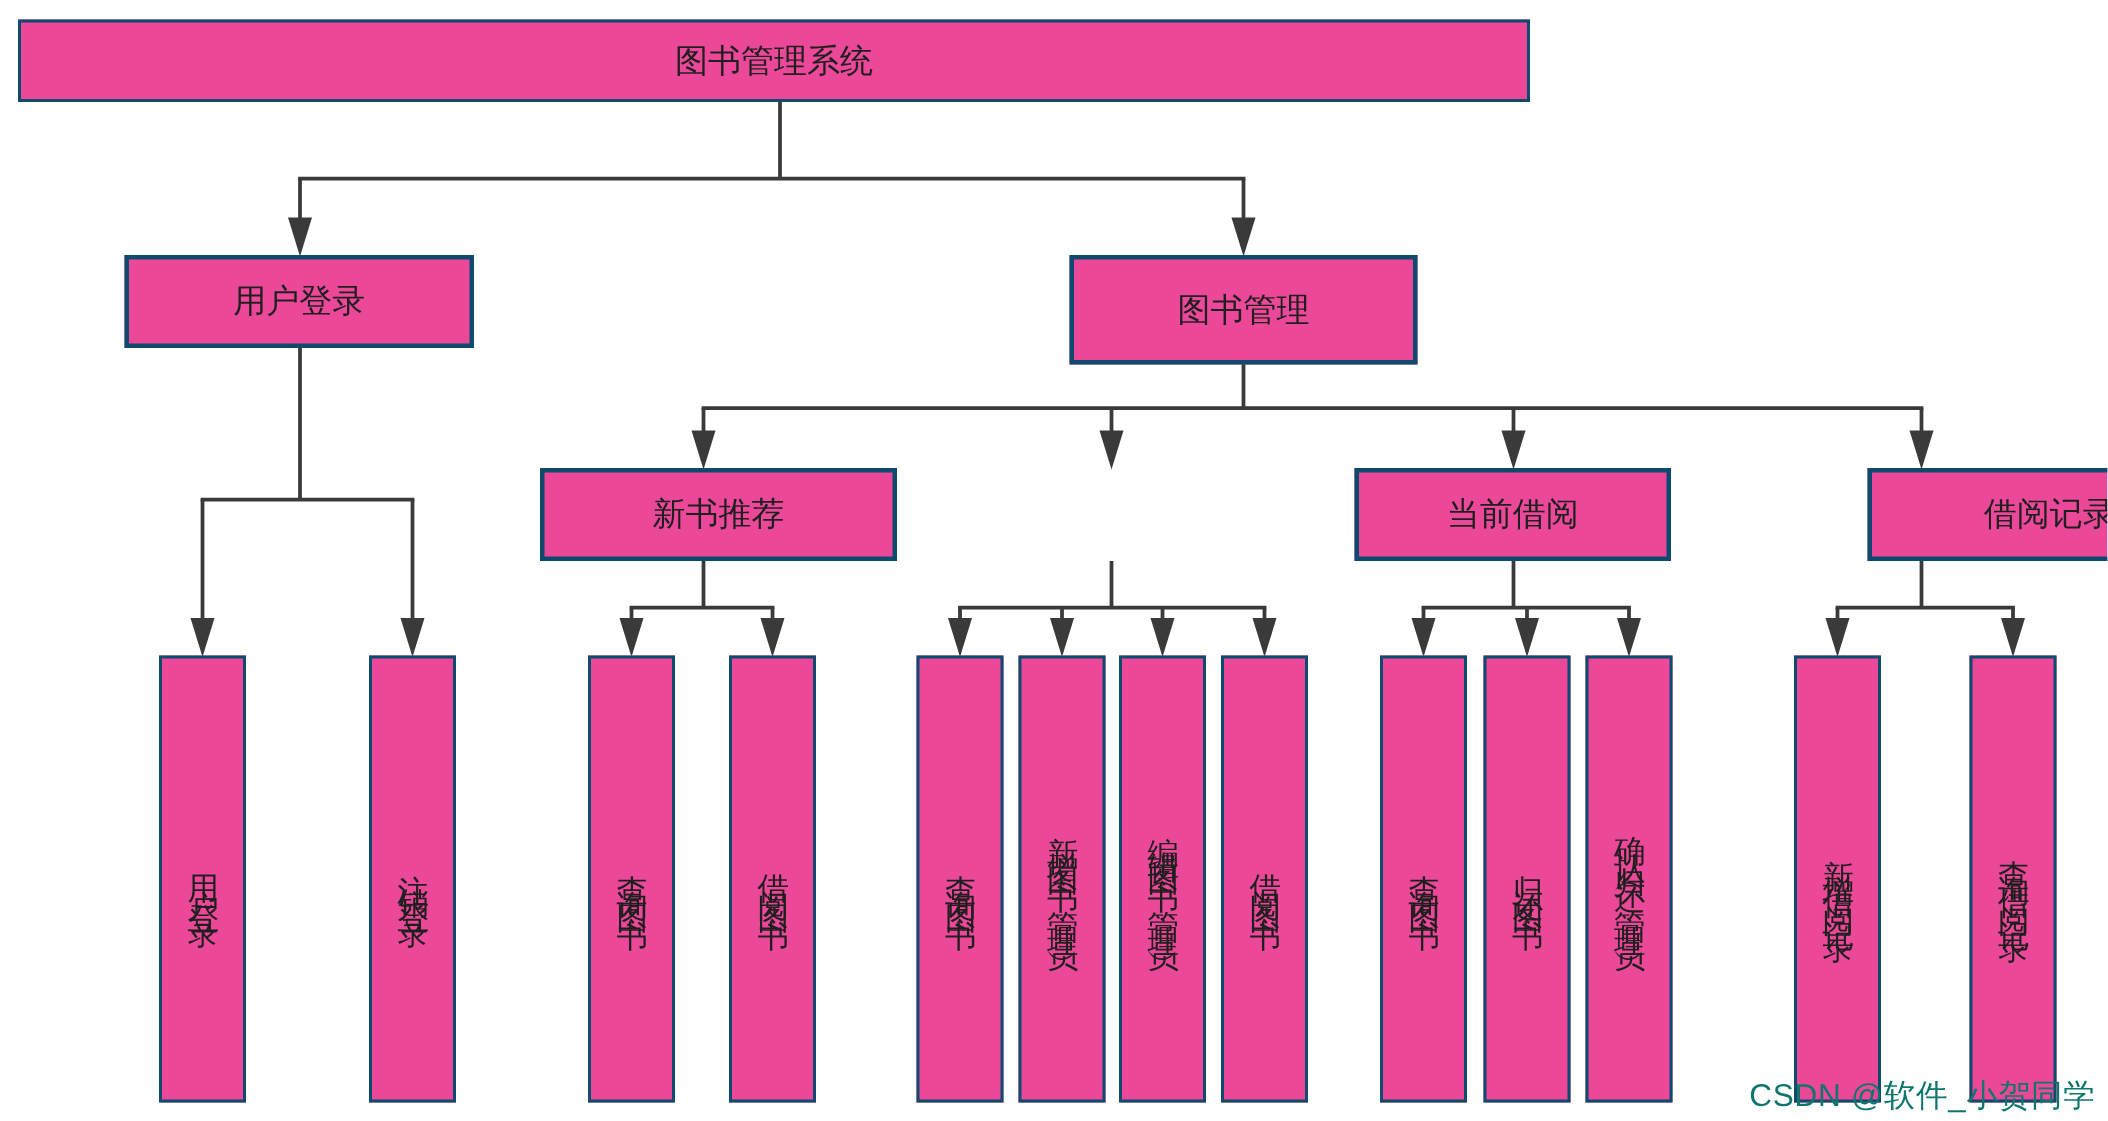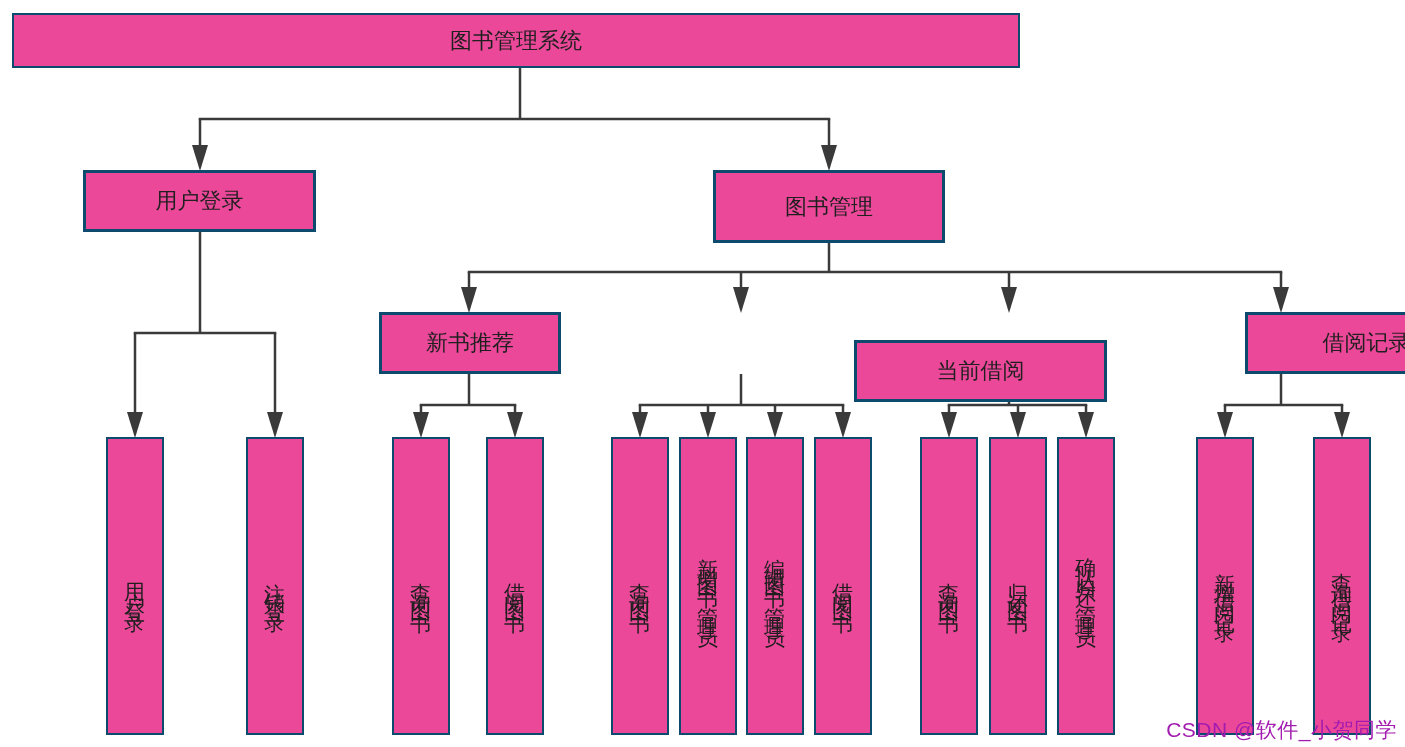--- a/index.html
+++ b/index.html
@@ -37,21 +37,21 @@
     text-orientation: mixed;
     font-size: 21px;
     letter-spacing: 10px;
     line-height: 1.0;
   }
   .watermark {
     position: absolute;
     right: 8px;
     bottom: 3px;
     font-size: 21px;
-    color: #a21caf;
+    color: #0f766e;
     z-index: 2;
     letter-spacing: 0.5px;
     white-space: nowrap;
   }
 </style>
 </head>
 <body>
 
 <div class="canvas">
 
@@ -133,24 +133,24 @@
     <span>图书管理系统</span>
   </div>
 
   <div class="box lvl" style="left:83px; top:170px; width:233px; height:62px;">
     <span>用户登录</span>
   </div>
   <div class="box lvl" style="left:713px; top:170px; width:232px; height:73px;">
     <span>图书管理</span>
   </div>
 
-  <div class="box lvl" style="left:379px; top:312px; width:182px; height:62px;">
+  <div class="box lvl" style="left:360px; top:312px; width:238px; height:62px;">
     <span>新书推荐</span>
   </div>
-  <div class="box lvl" style="left:854px; top:312px; width:253px; height:62px;margin-top:28px;">
+  <div class="box lvl" style="left:903px; top:312px; width:211px; height:62px;">
     <span>当前借阅</span>
   </div>
   <div class="box lvl" style="left:1245px; top:312px; width:211px; height:62px;padding-left:32px;">
     <span>借阅记录</span>
   </div>
 
   <div class="box leaf" style="left:106px; top:437px; width:58px; height:298px;">
     <span class="vtext">用户登录</span>
   </div>
   <div class="box leaf" style="left:246px; top:437px; width:58px; height:298px;">

